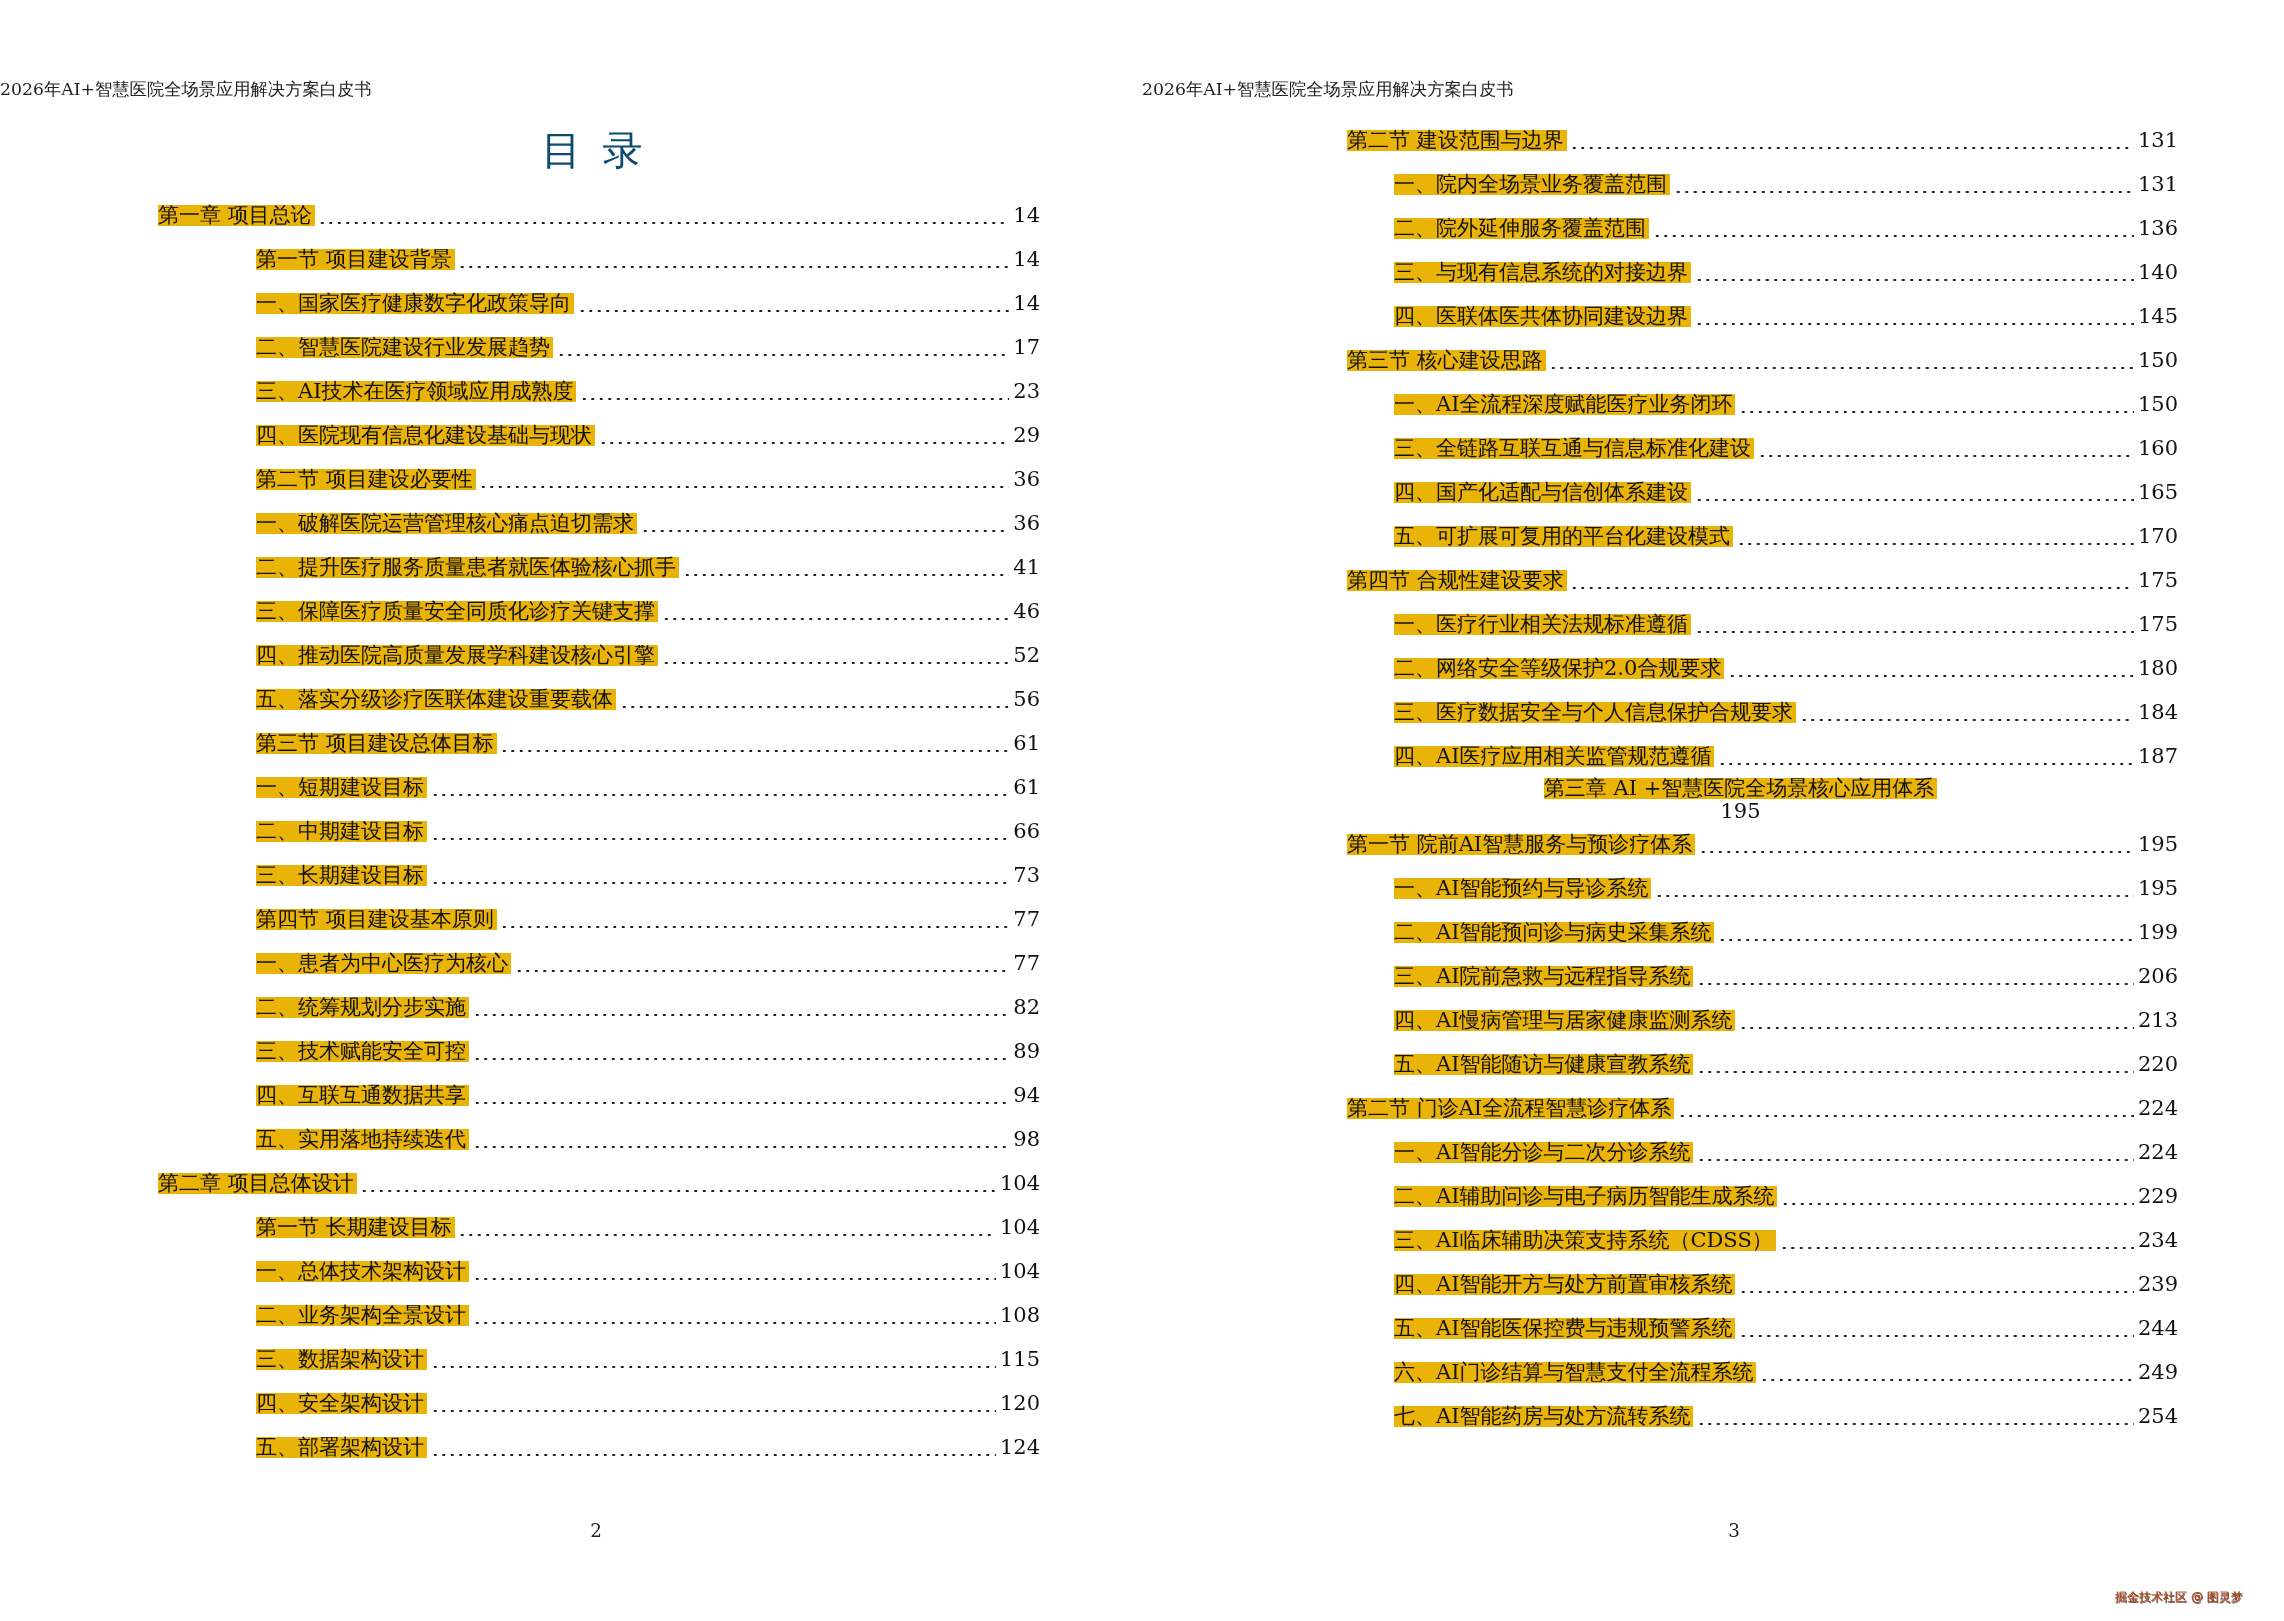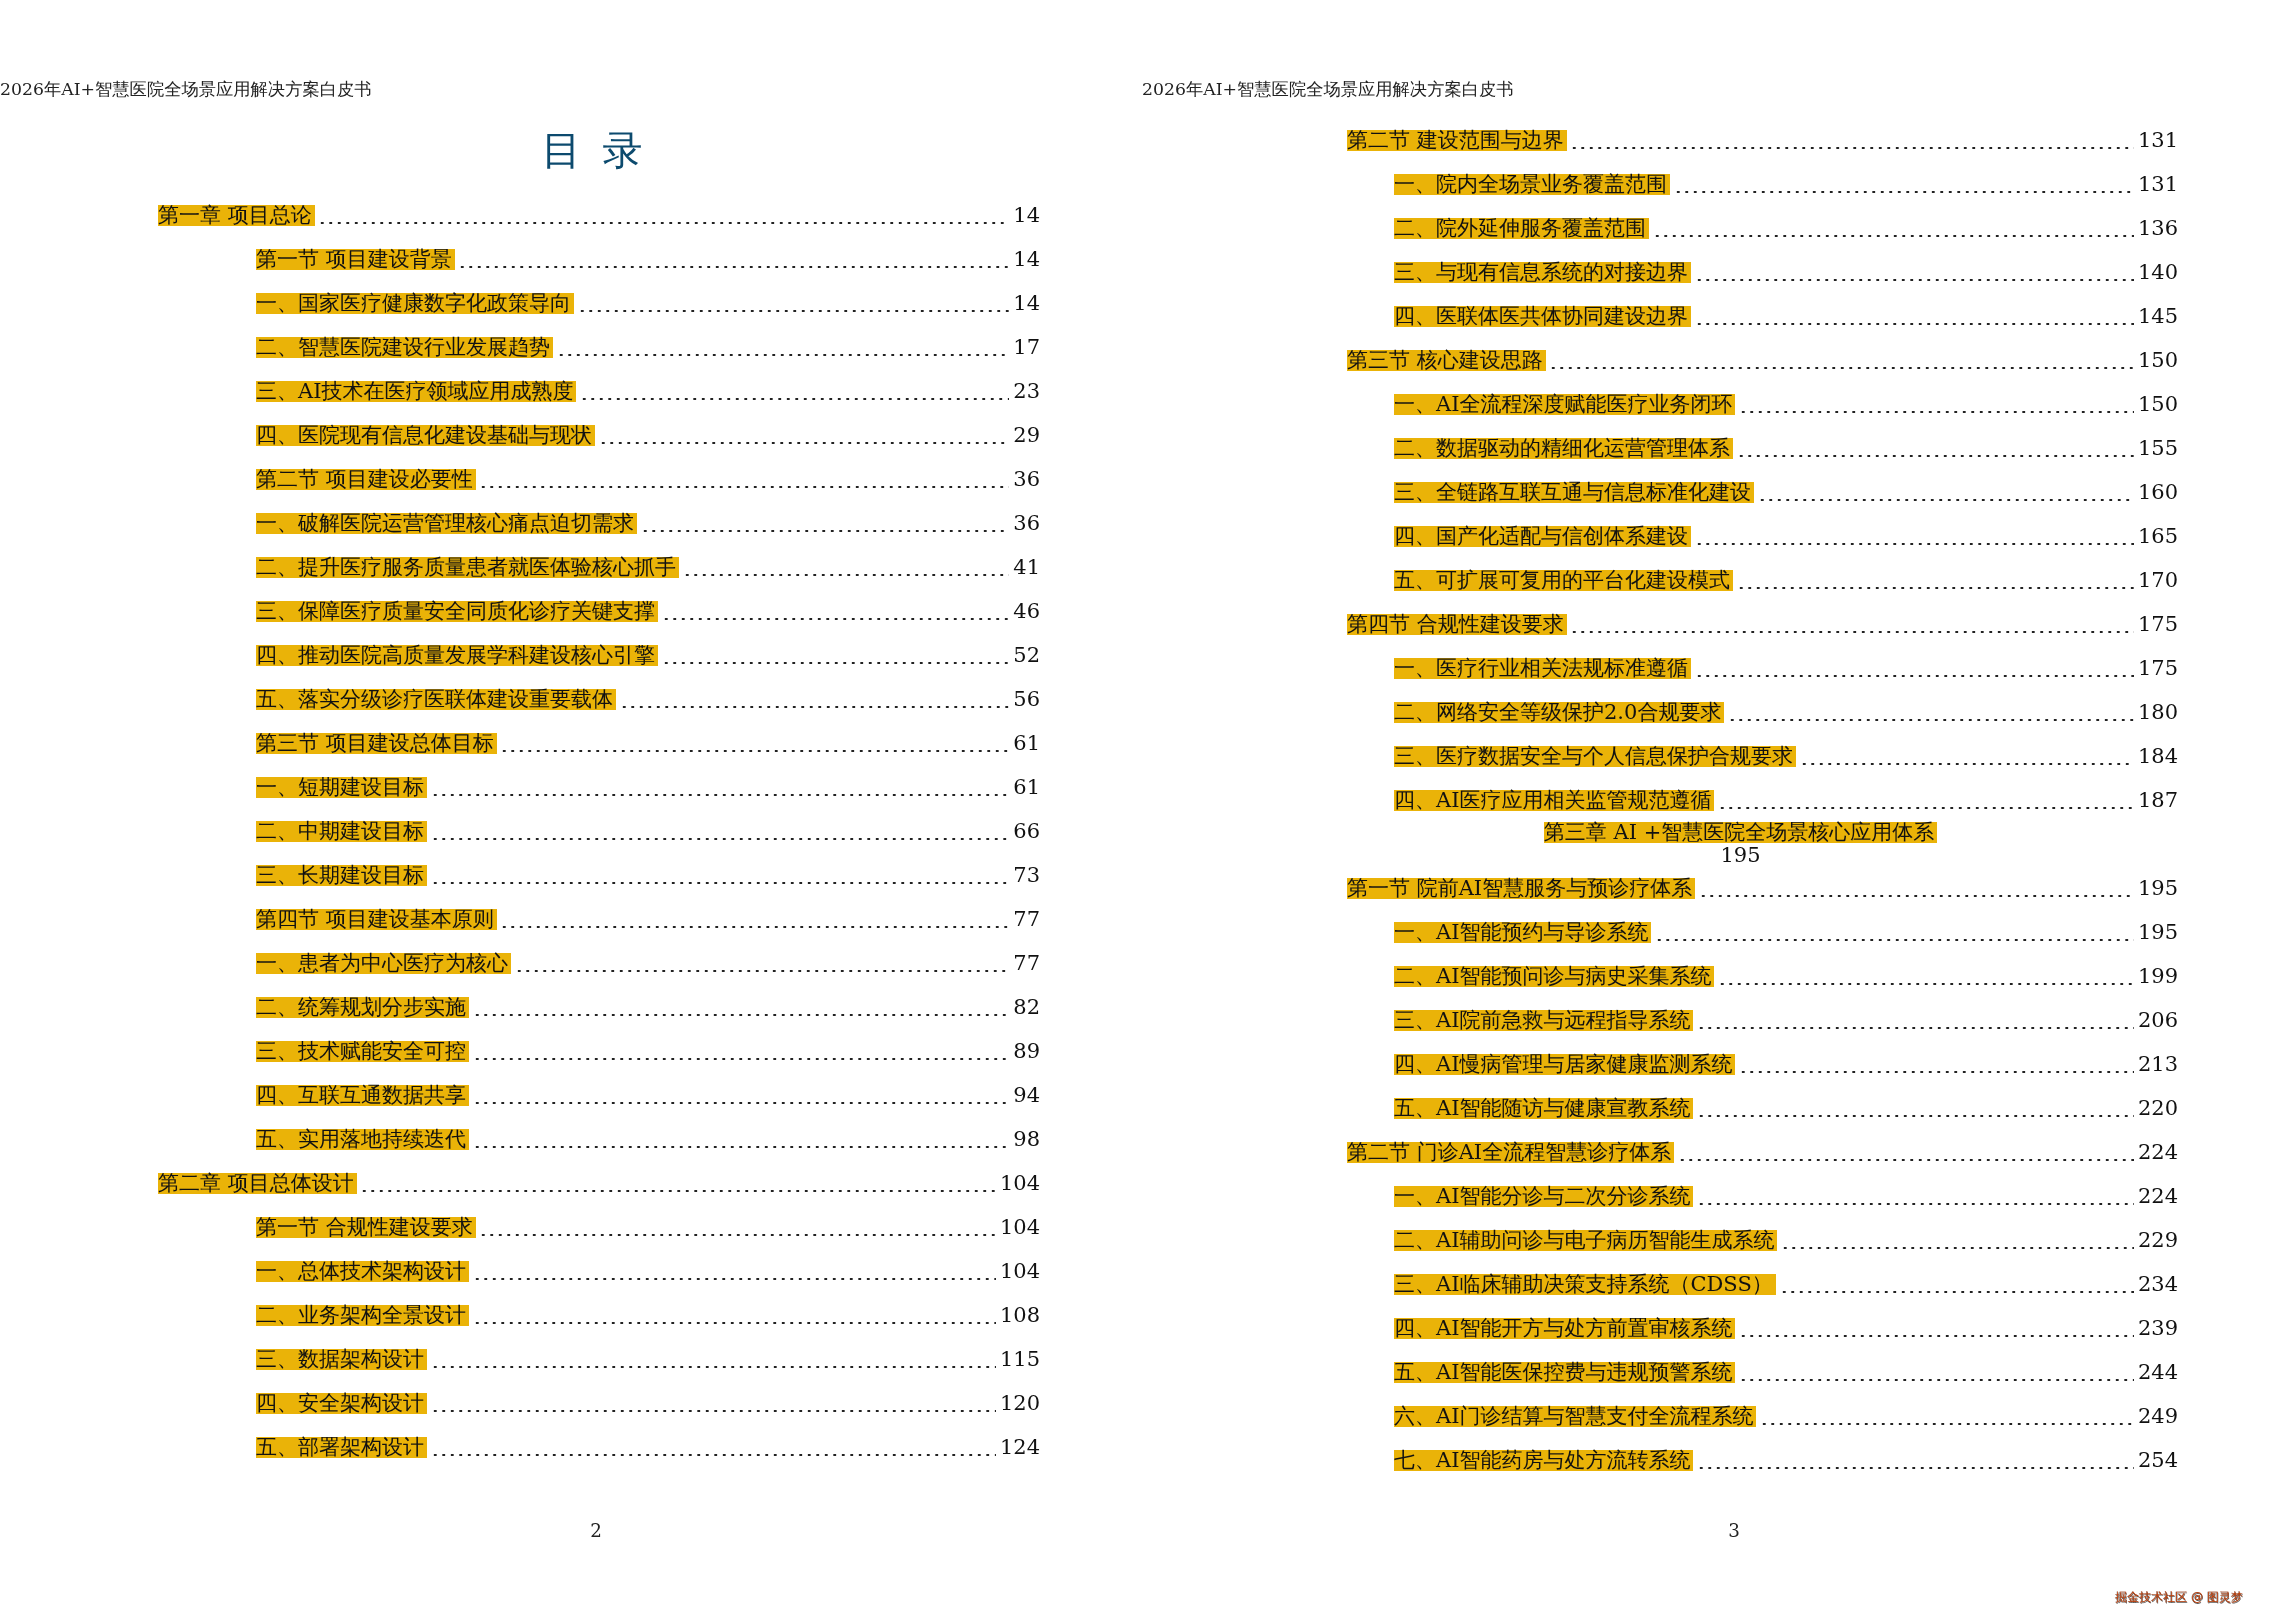--- a/index.html
+++ b/index.html
@@ -170,21 +170,21 @@
         <span class="label">五、实用落地持续迭代</span>
         <span class="leader"></span>
         <span class="pg">98</span>
       </li>
       <li class="toc-entry lvl-chapter">
         <span class="label">第二章 项目总体设计</span>
         <span class="leader"></span>
         <span class="pg">104</span>
       </li>
       <li class="toc-entry lvl-section">
-        <span class="label">第一节 合规性建设要求</span>
+        <span class="label">第一节 长期建设目标</span>
         <span class="leader"></span>
         <span class="pg">104</span>
       </li>
       <li class="toc-entry lvl-item">
         <span class="label">一、总体技术架构设计</span>
         <span class="leader"></span>
         <span class="pg">104</span>
       </li>
       <li class="toc-entry lvl-item">
         <span class="label">二、业务架构全景设计</span>
@@ -242,25 +242,20 @@
         <span class="label">第三节 核心建设思路</span>
         <span class="leader"></span>
         <span class="pg">150</span>
       </li>
       <li class="toc-entry lvl-item">
         <span class="label">一、AI全流程深度赋能医疗业务闭环</span>
         <span class="leader"></span>
         <span class="pg">150</span>
       </li>
       <li class="toc-entry lvl-item">
-        <span class="label">二、数据驱动的精细化运营管理体系</span>
-        <span class="leader"></span>
-        <span class="pg">155</span>
-      </li>
-      <li class="toc-entry lvl-item">
         <span class="label">三、全链路互联互通与信息标准化建设</span>
         <span class="leader"></span>
         <span class="pg">160</span>
       </li>
       <li class="toc-entry lvl-item">
         <span class="label">四、国产化适配与信创体系建设</span>
         <span class="leader"></span>
         <span class="pg">165</span>
       </li>
       <li class="toc-entry lvl-item">

